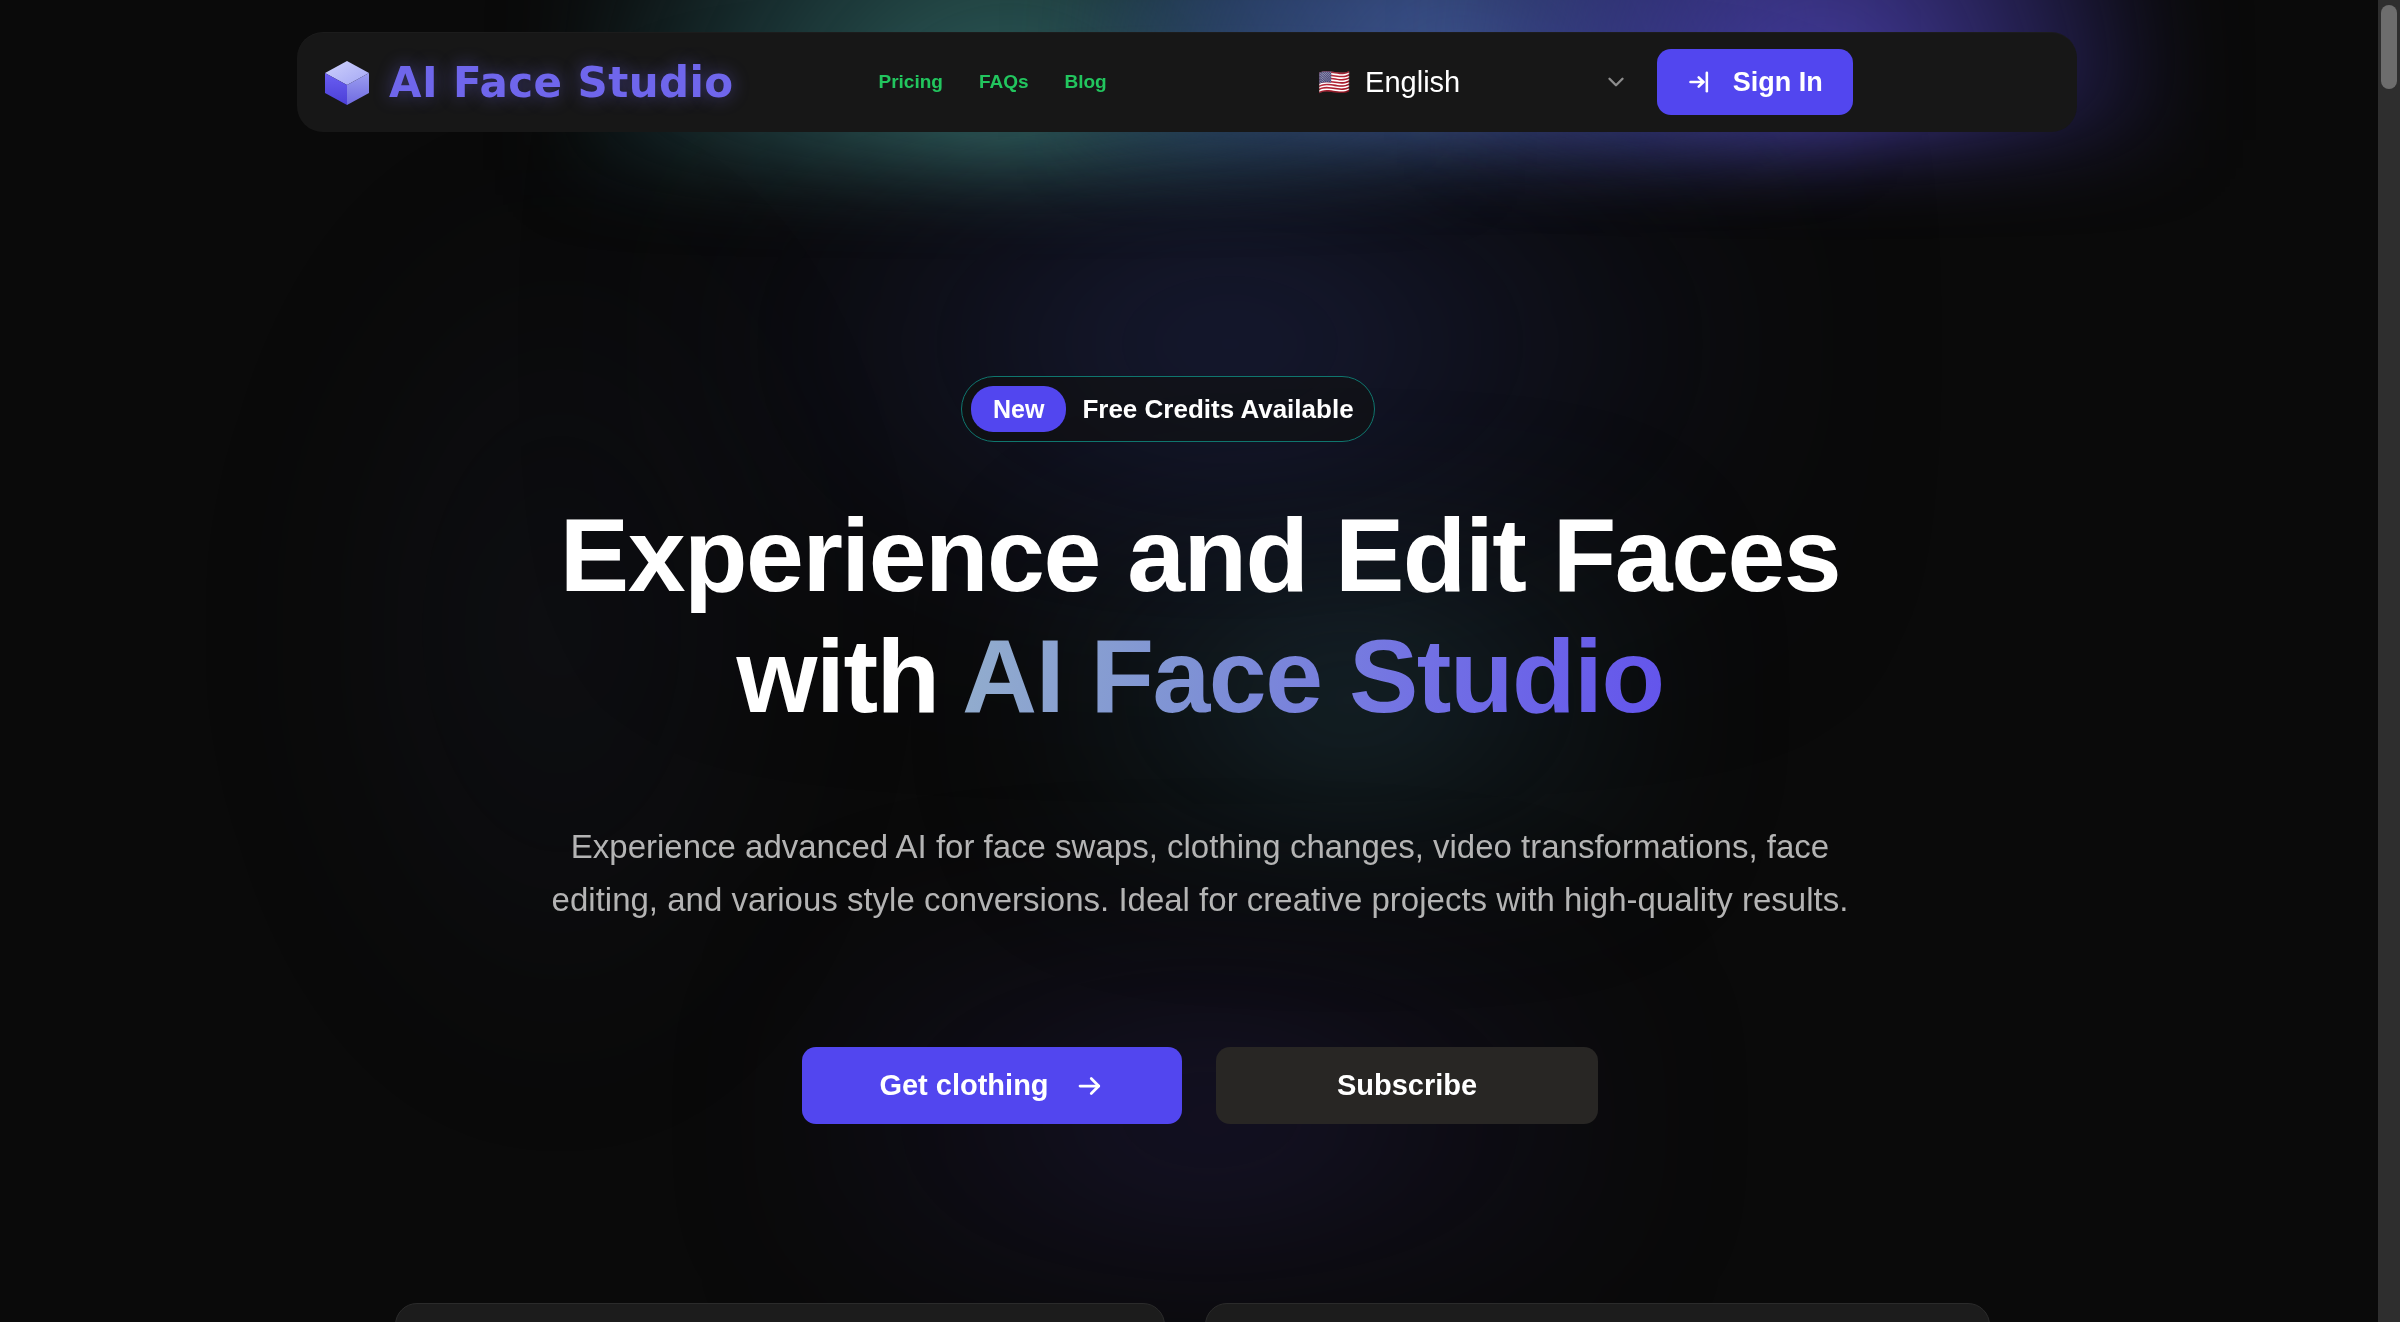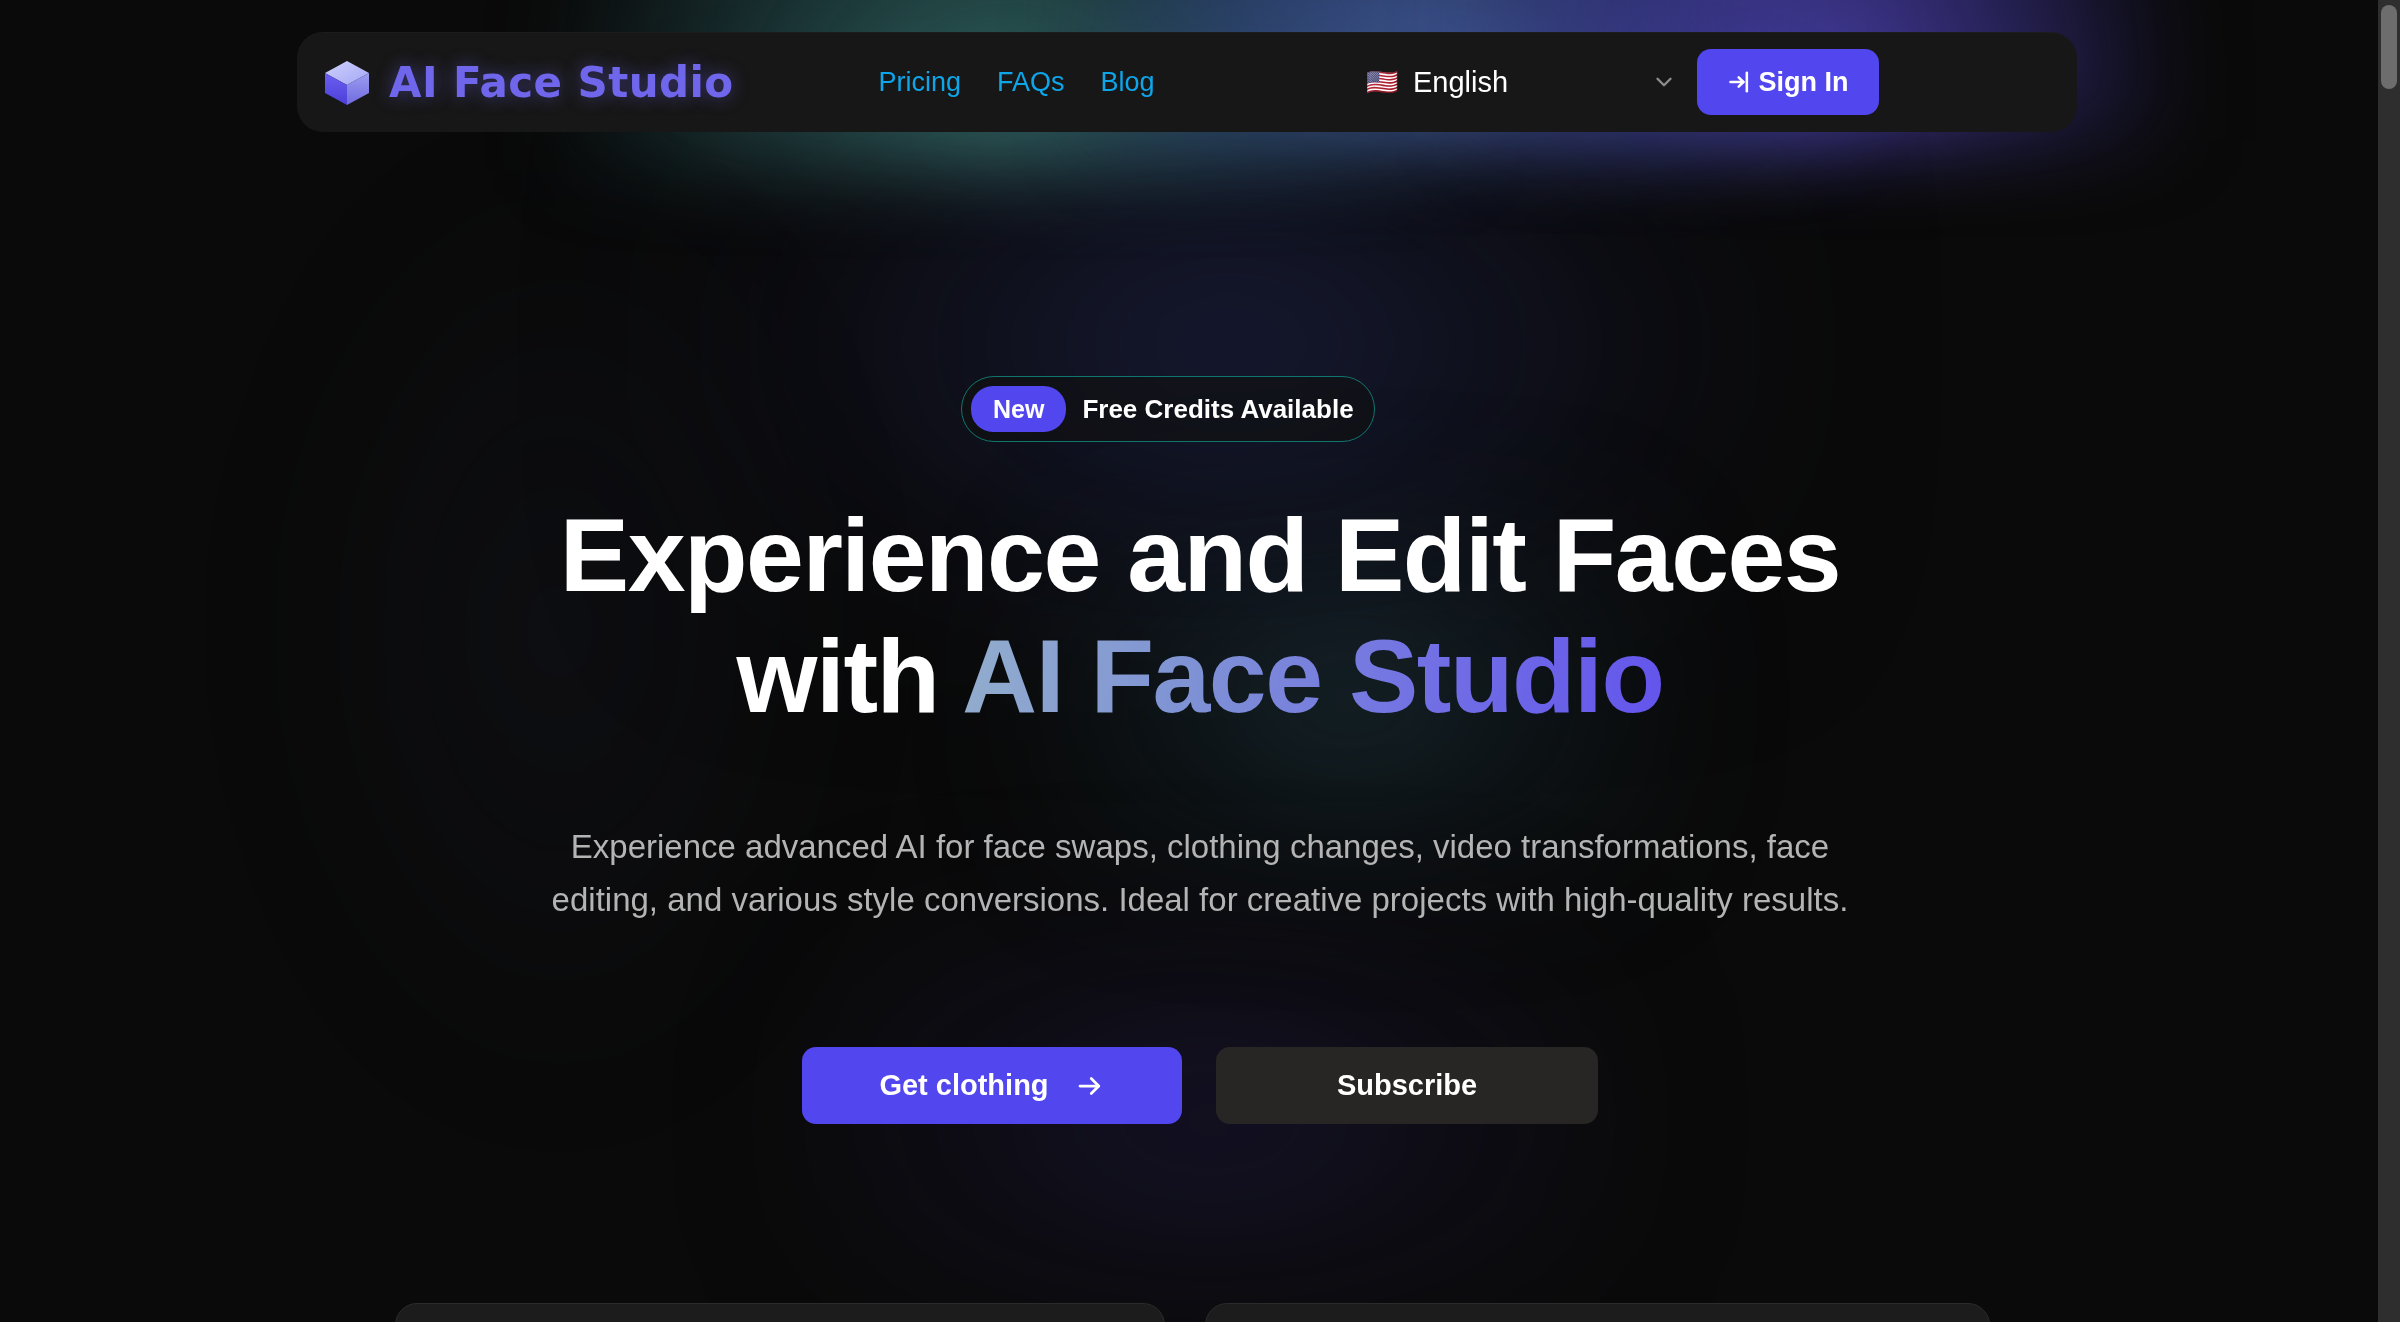--- a/index.html
+++ b/index.html
@@ -79,43 +79,43 @@
     letter-spacing:0.4px;
     color:#6f66ec;
     font-family:"DejaVu Sans", sans-serif;
     text-shadow:0 0 18px rgba(111,102,236,0.45);
   }
   .nav-links {
     display:flex; align-items:center; gap:36px;
     margin-left:145px;
   }
   .nav-link {
-    font-size:27px;
-    color:#0ea5e9;
-    font-weight:400;
+    font-size:19px;
+    color:#22c55e;
+    font-weight:700;
     cursor:pointer;
     white-space:nowrap;
   }
   .lang-select {
     display:flex; align-items:center;
     margin-left:212px;
     gap:14px;
     cursor:pointer;
     width:310px;
   }
   .flag-emoji { font-size:26px; line-height:1; }
   .lang-label { font-size:29px; color:#ffffff; }
   .chevron { margin-left:auto; display:block; }
   .signin-btn {
-    margin-left:20px;
+    margin-left:28px;
     height:66px;
     background:#5246ef;
     border-radius:14px;
     display:flex; align-items:center; justify-content:center;
-    gap:4px;
+    gap:18px;
     padding:0 30px;
     cursor:pointer;
     border:none;
   }
   .signin-label { font-size:27px; font-weight:700; color:#ffffff; white-space:nowrap; }
 
   
   .hero { position:absolute; left:0; top:0; width:2400px; z-index:10; }
 
   .badge-pill {

